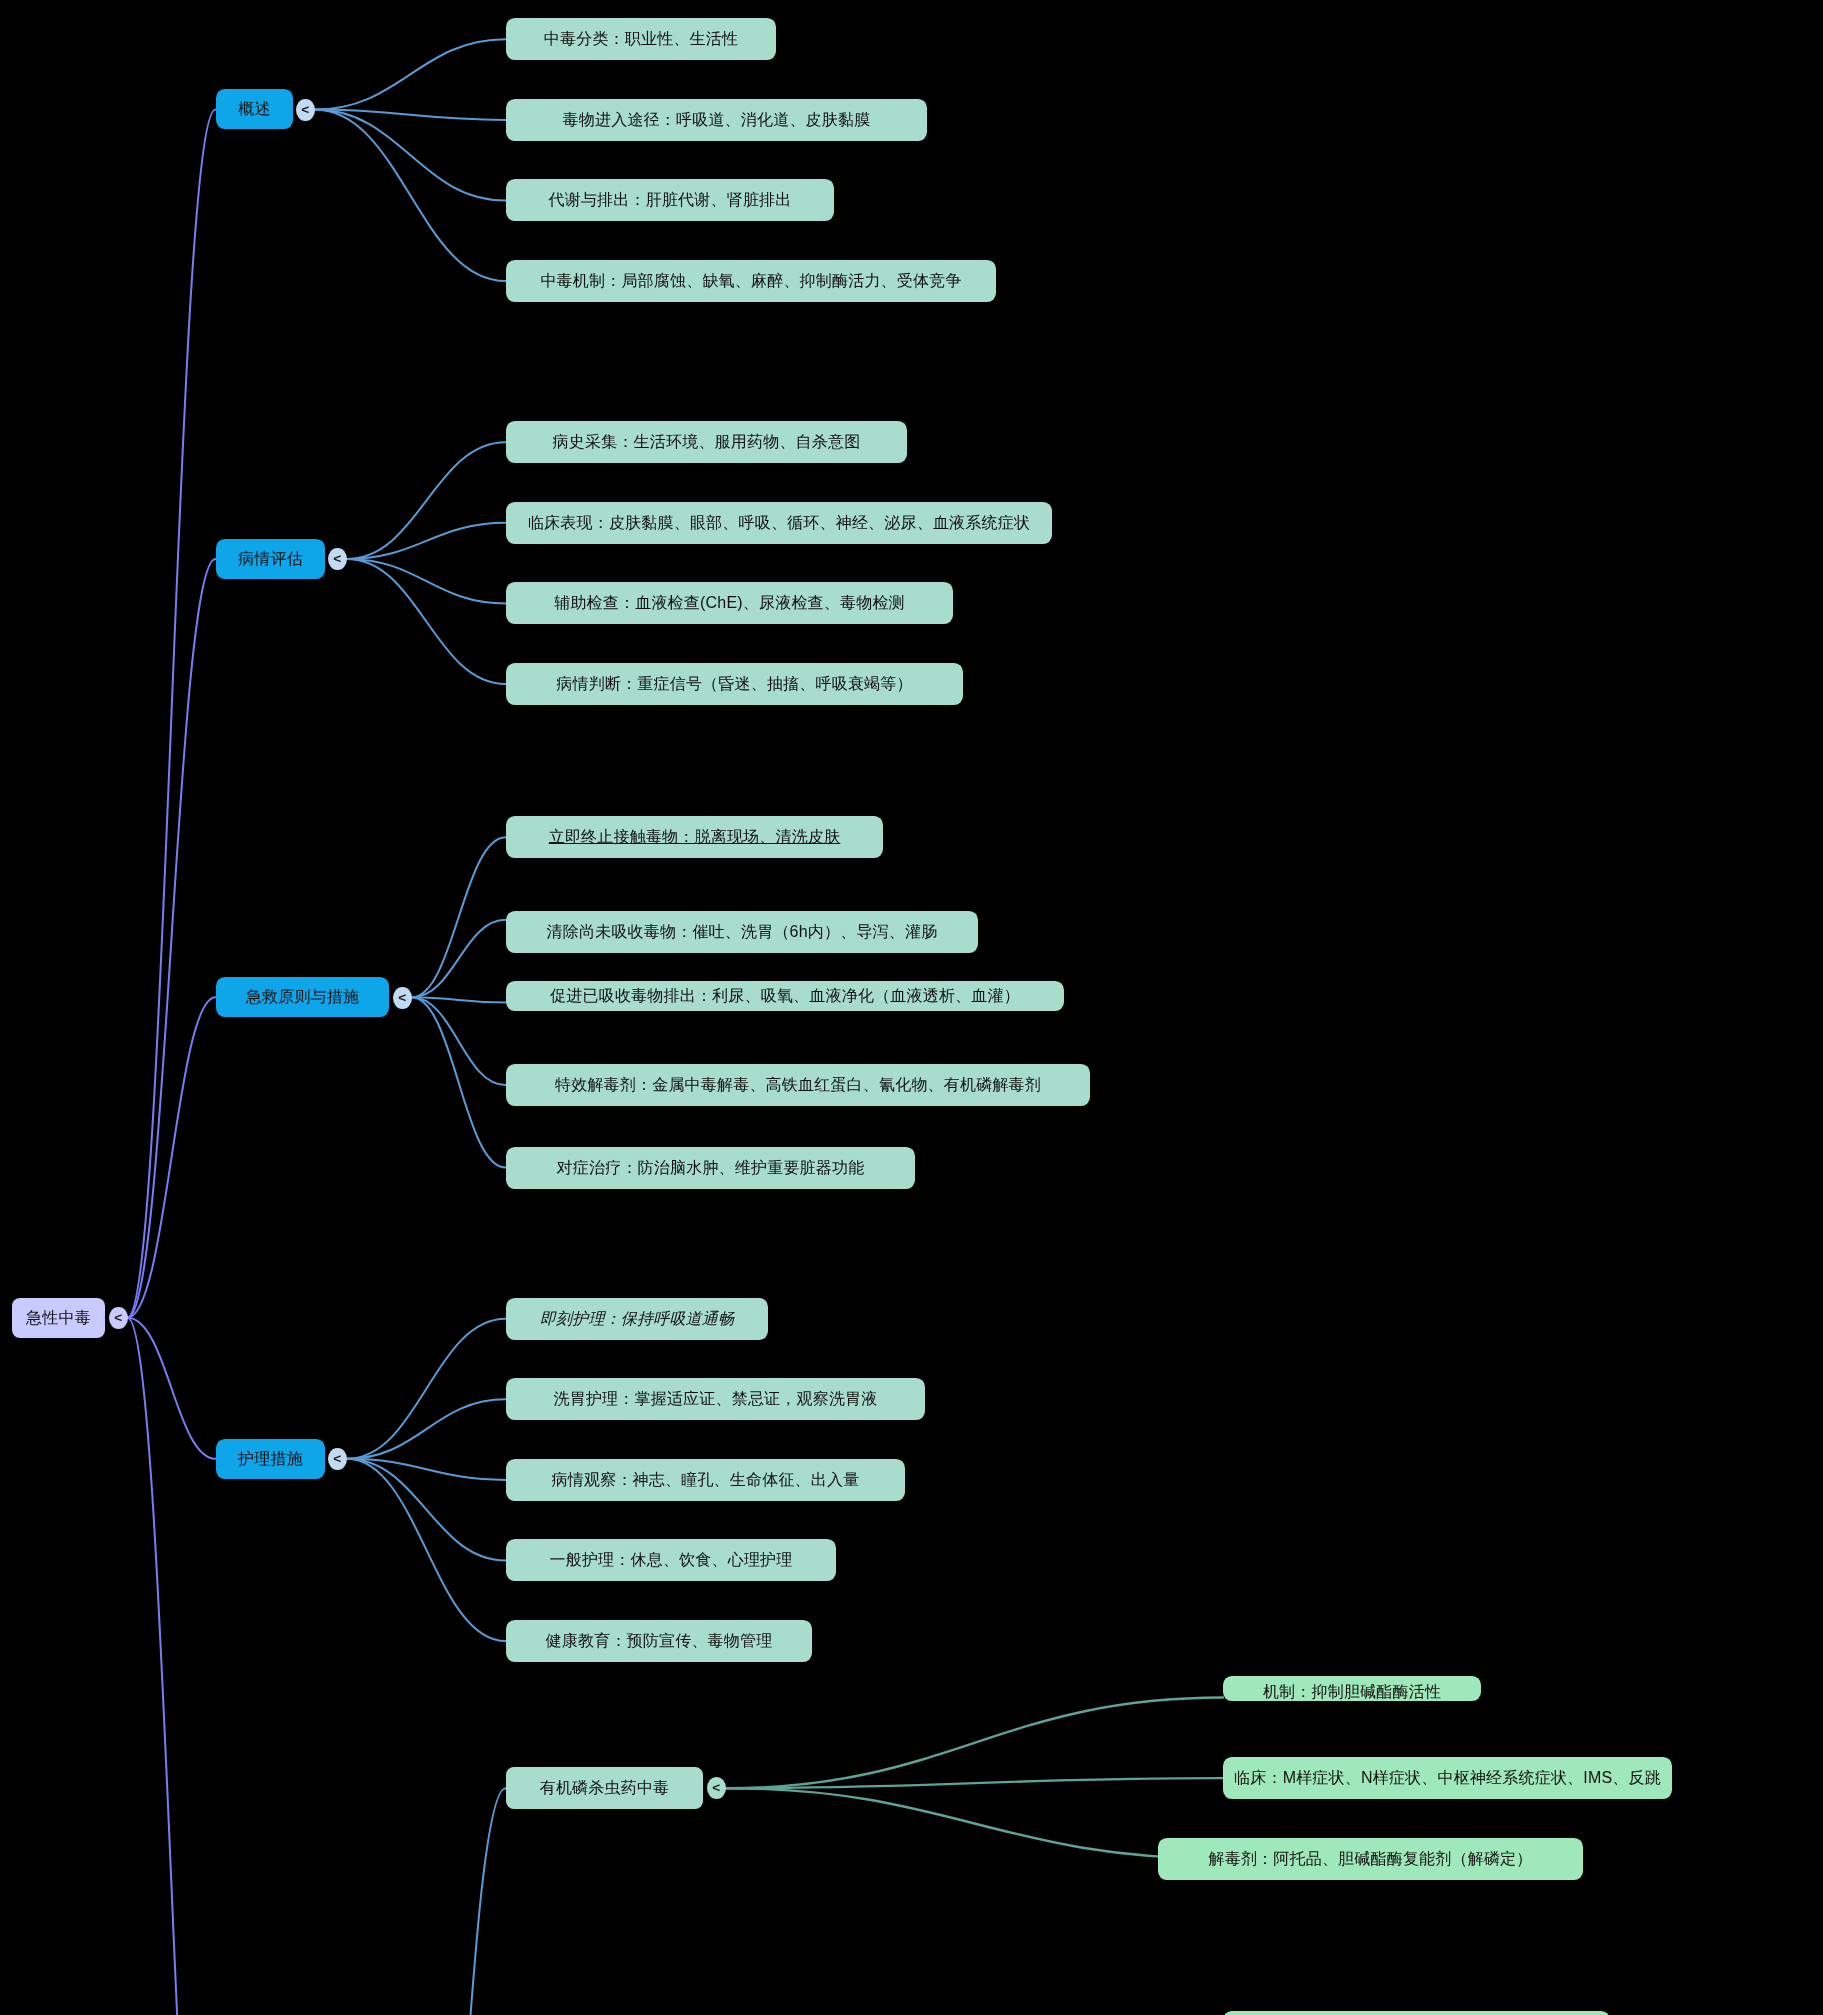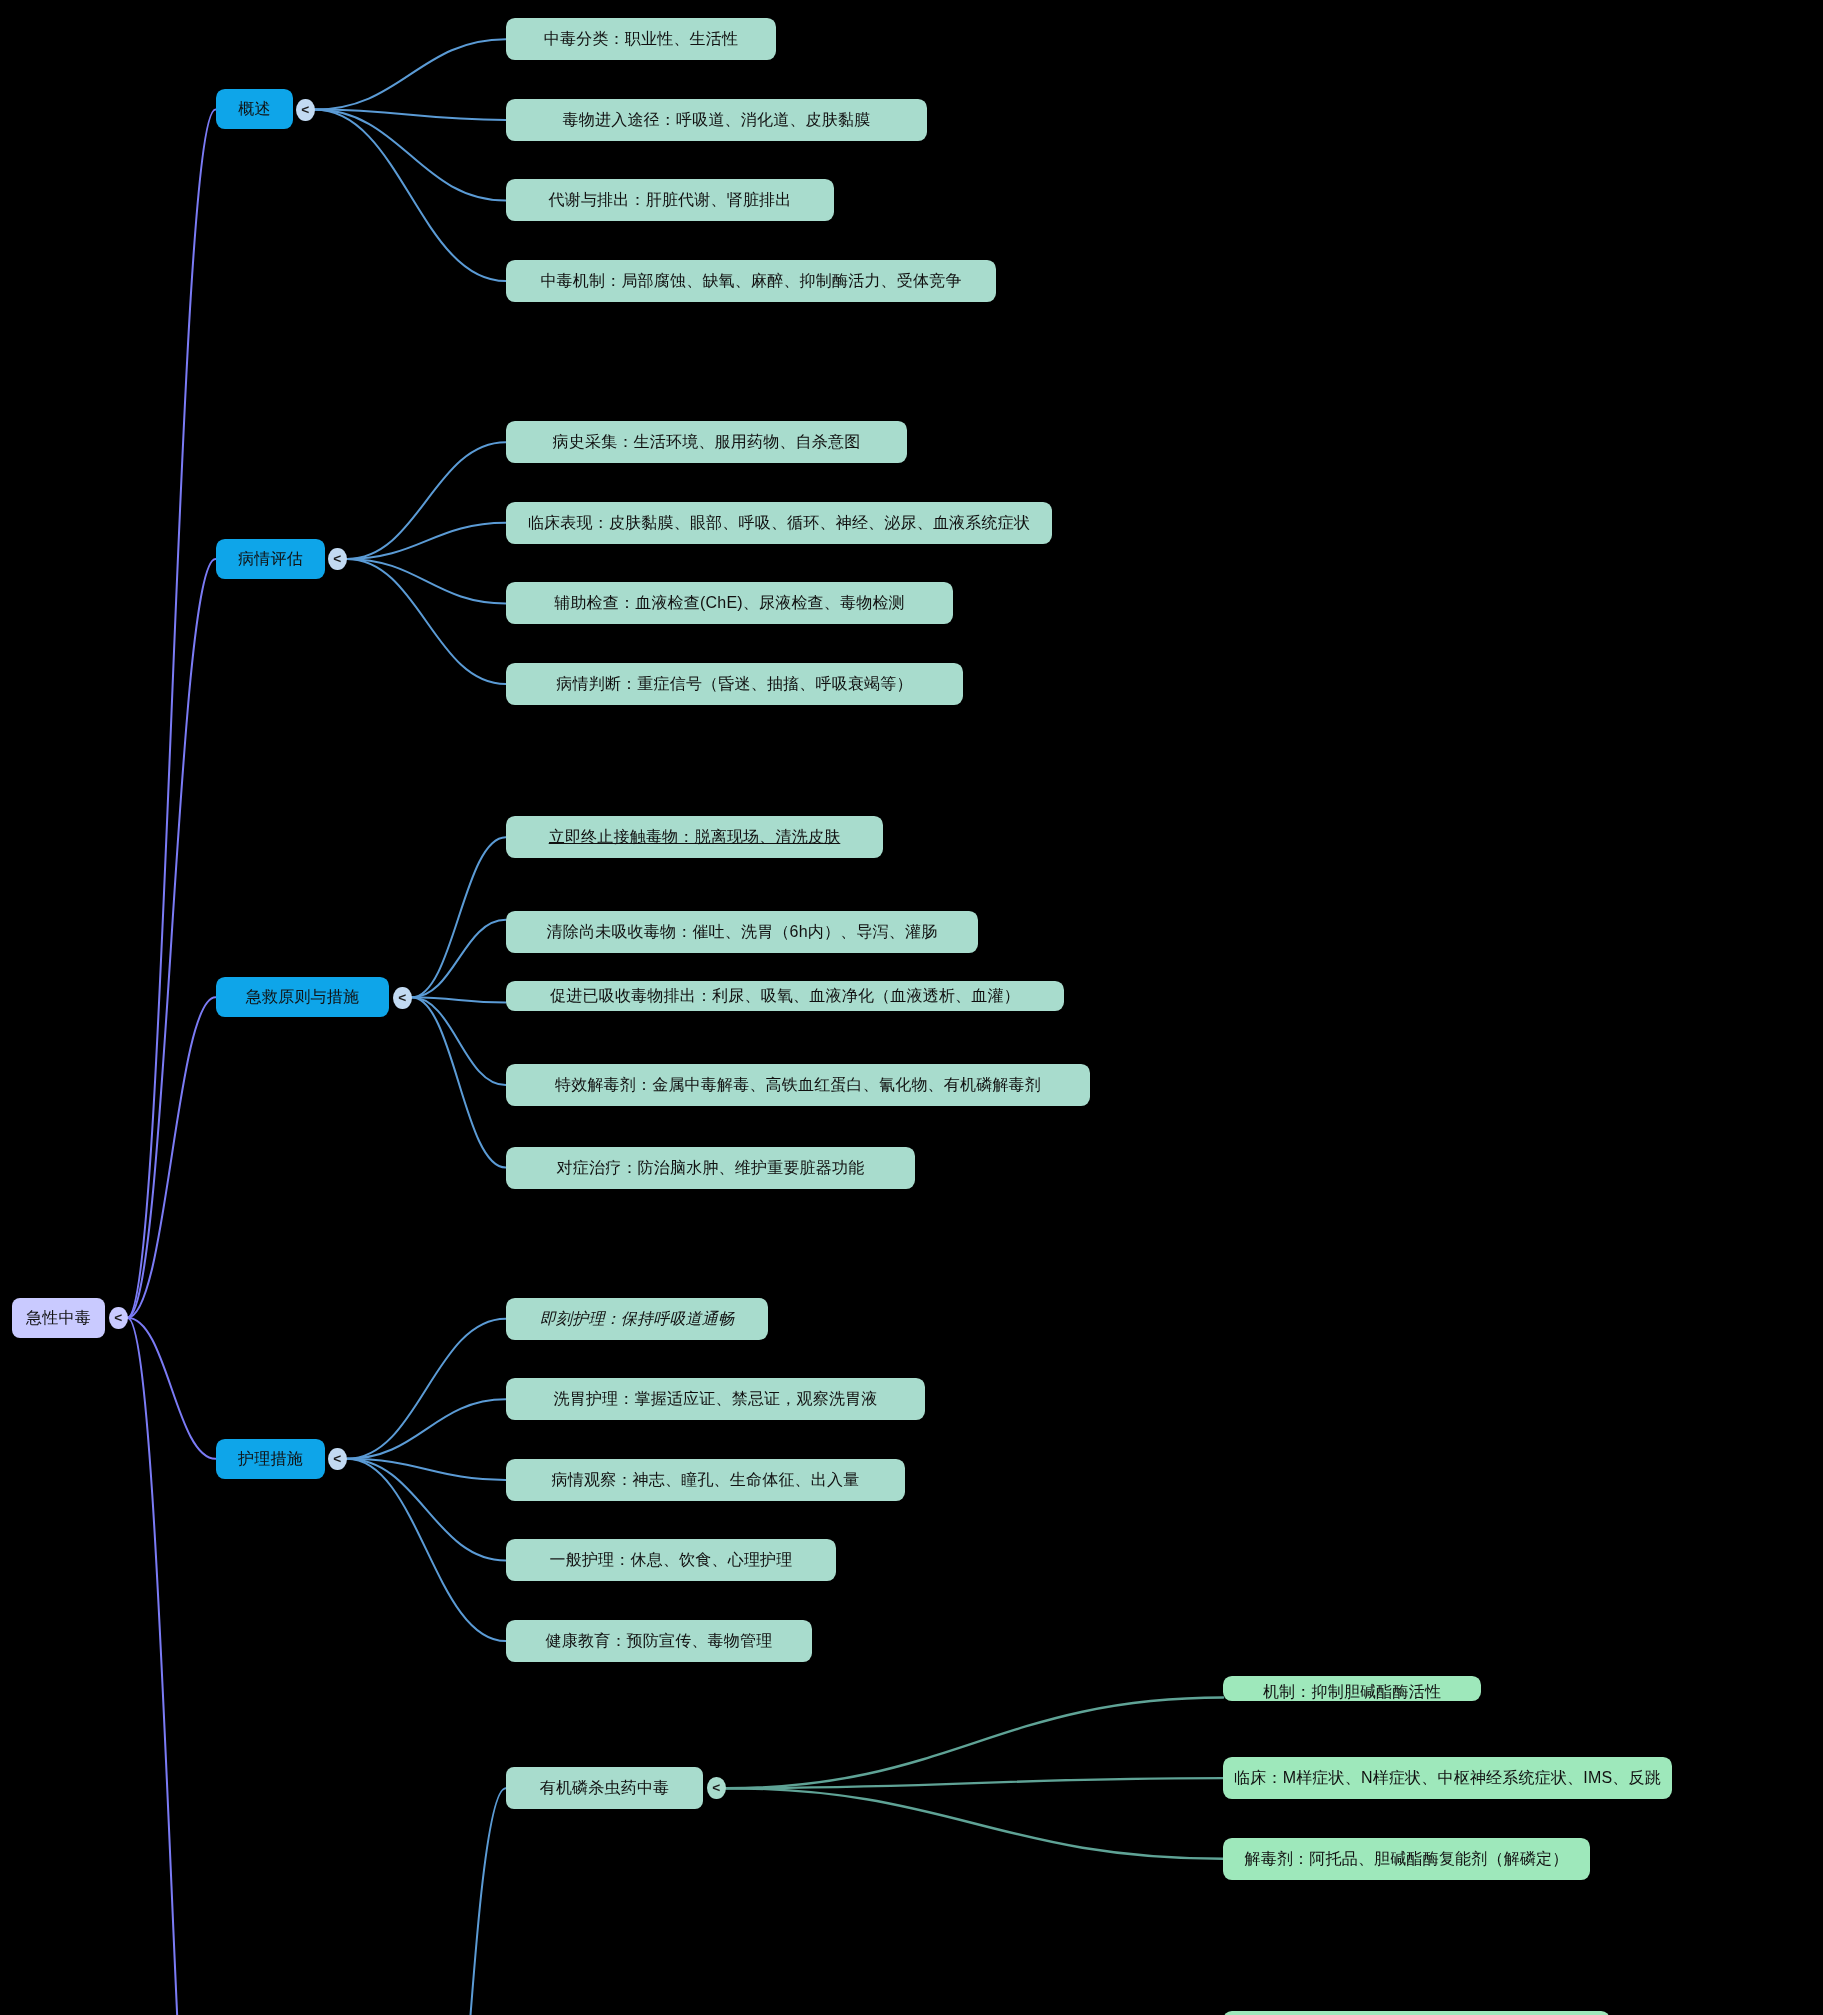--- a/index.html
+++ b/index.html
@@ -203,18 +203,18 @@
     <div class="node node-l2-branch" style="left: 506px; top: 1767px; width: 197px; height: 42px;">
       <span>有机磷杀虫药中毒</span>
     </div>
     <div class="collapser coll-l2" style="left: 707px; top: 1777px;">&lt;</div>
     <div class="node node-l3-leaf" style="left: 1223px; top: 1676px; width: 258px; height: 25px; align-items: flex-end;">
       <span>机制：抑制胆碱酯酶活性</span>
     </div>
     <div class="node node-l3-leaf" style="left: 1223px; top: 1757px; width: 449px; height: 42px;">
       <span>临床：M样症状、N样症状、中枢神经系统症状、IMS、反跳</span>
     </div>
-    <div class="node node-l3-leaf" style="left: 1223px; top: 1838px; width: 367px; height: 42px;">
+    <div class="node node-l3-leaf" style="left: 1158px; top: 1838px; width: 425px; height: 42px;">
       <span>解毒剂：阿托品、胆碱酯酶复能剂（解磷定）</span>
     </div>
     <div class="node node-l3-leaf" style="left: 1223px; top: 2011px; width: 387px; height: 42px;"></div>
   </div>
 
 
 </body></html>

